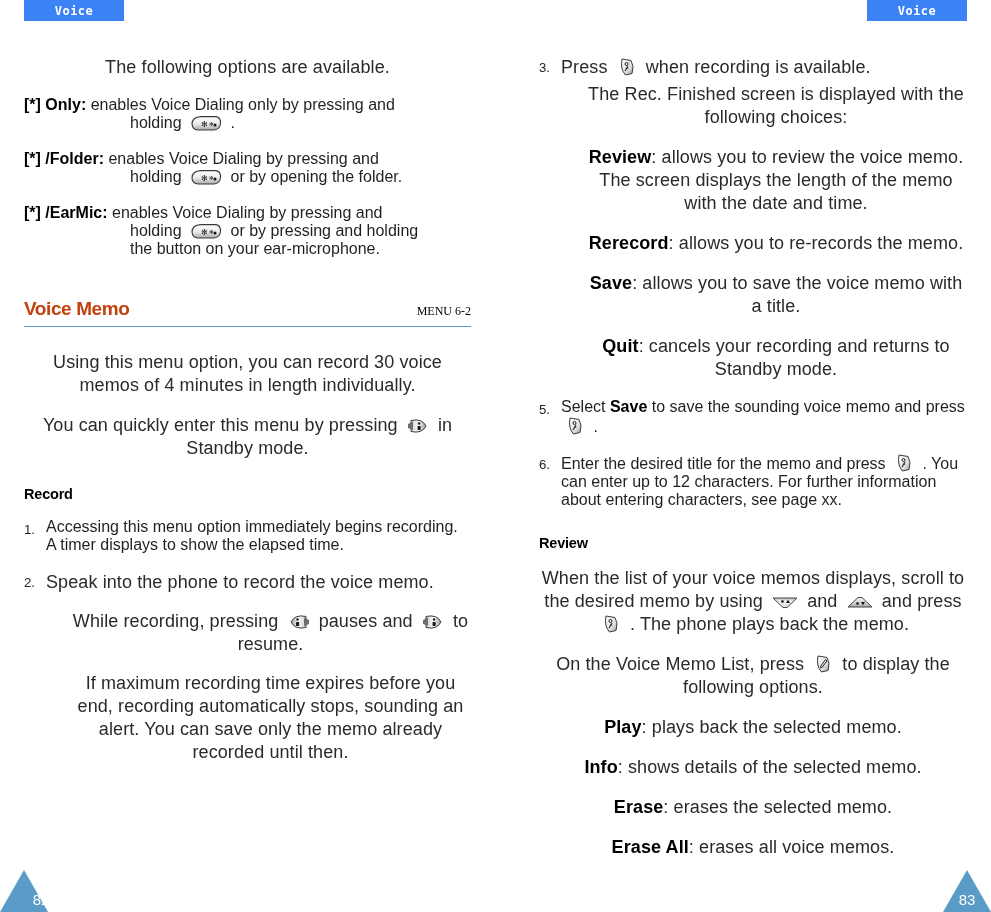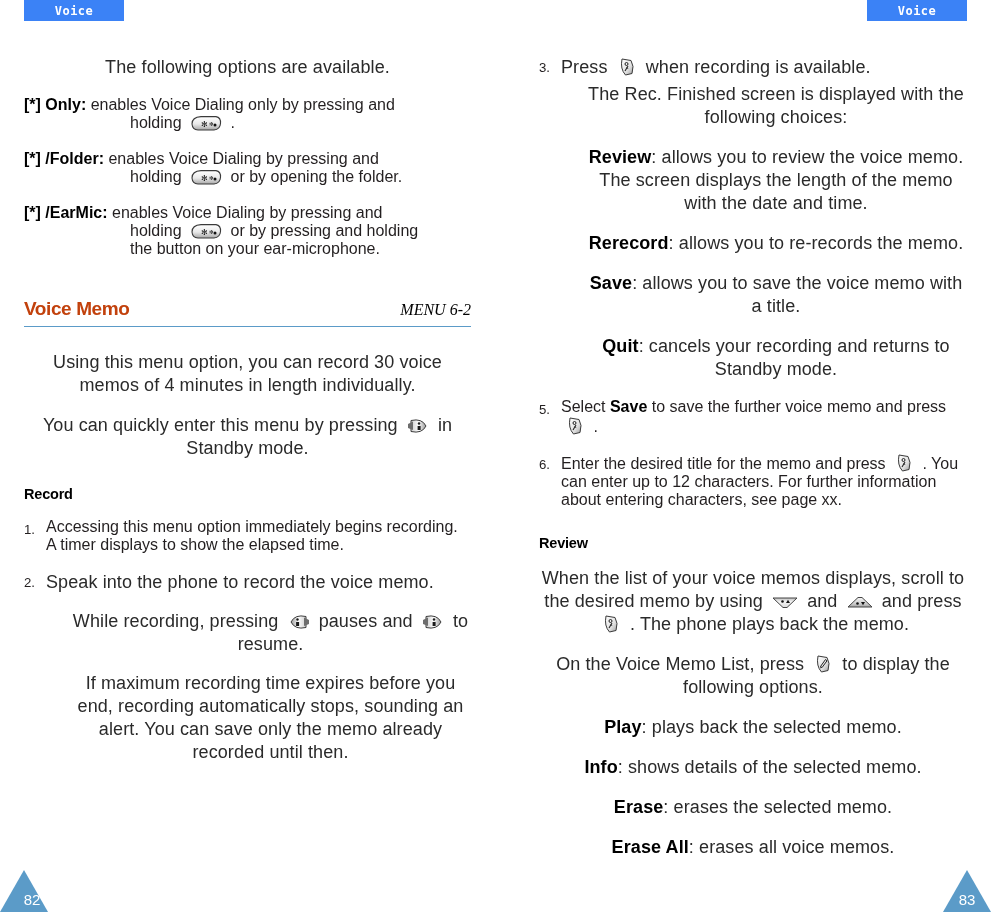--- a/index.html
+++ b/index.html
@@ -63,21 +63,21 @@
   .corner-right { right: 0px; }
   .pagenum {
     position: absolute;
     bottom: 4px;
     width: 48px;
     text-align: center;
     color: #ffffff;
     font-size: 15px;
     font-family: "Liberation Sans", sans-serif;
   }
-  .pagenum-left  { left: 8px; margin-top: 32px; }
+  .pagenum-left  { left: 17px; margin-top: 32px; }
   .pagenum-right { right: 0px; }
 
   
   .body-area { padding-top: 56px; }
 
   p, .line {
     margin: 0;
     font-size: 18px;
     line-height: 23px;
     color: #2a2a2a;
@@ -119,22 +119,21 @@
     margin-bottom: 24px;
   }
   .sec-title {
     font-size: 19px;
     font-weight: bold;
     letter-spacing: -0.4px;
     color: #c2410c;
   }
   .sec-menu {
     font-family: "Liberation Serif", serif;
-    font-style: italic;
-    font-size: 16px;
+    font-size: 12px;
     color: #000;
   }
 
   .subhead {
     font-size: 14.5px;
     font-weight: bold;
     color: #000;
     margin: 0 0 16px 0;
     letter-spacing: -0.2px;
   }
@@ -310,21 +309,21 @@
 
       <div class="sub2">
         <p class="para"><span class="b">Review</span><span>: allows you to review the voice memo. The screen displays the length of the memo with the date and time.</span></p>
         <p class="para"><span class="b">Rerecord</span><span>: allows you to re-records the memo.</span></p>
         <p class="para"><span class="b">Save</span><span>: allows you to save the voice memo with a title.</span></p>
         <p class="para"><span class="b">Quit</span><span>: cancels your recording and returns to Standby mode.</span></p>
       </div>
 
       <div class="numitem">
         <span class="num">5.</span>
-        <span class="txt"><span>Select </span><span class="b">Save</span><span> to save the further voice memo and press </span><span class="key"><svg width="22" height="20" viewBox="0 0 22 20">
+        <span class="txt"><span>Select </span><span class="b">Save</span><span> to save the sounding voice memo and press </span><span class="key"><svg width="22" height="20" viewBox="0 0 22 20">
                 <path d="M6 2 L15 3.5 Q18.5 9 16 16.5 L9.5 18 Q4 12 6 2 Z" fill="url(#gsk)" stroke="#3a3a3a" stroke-width="1"></path>
                 <circle cx="10.5" cy="7" r="1.5" fill="none" stroke="#222" stroke-width="1"></circle>
                 <path d="M12 9 L9 14" stroke="#222" stroke-width="1.1"></path>
                 <path d="M10.6 10.6 L12.2 11.5" stroke="#222" stroke-width="1"></path>
               </svg></span><span> .</span></span>
       </div>
 
       <div class="numitem">
         <span class="num">6.</span>
         <span class="txt"><span>Enter the desired title for the memo and press </span><span class="key"><svg width="22" height="20" viewBox="0 0 22 20">

